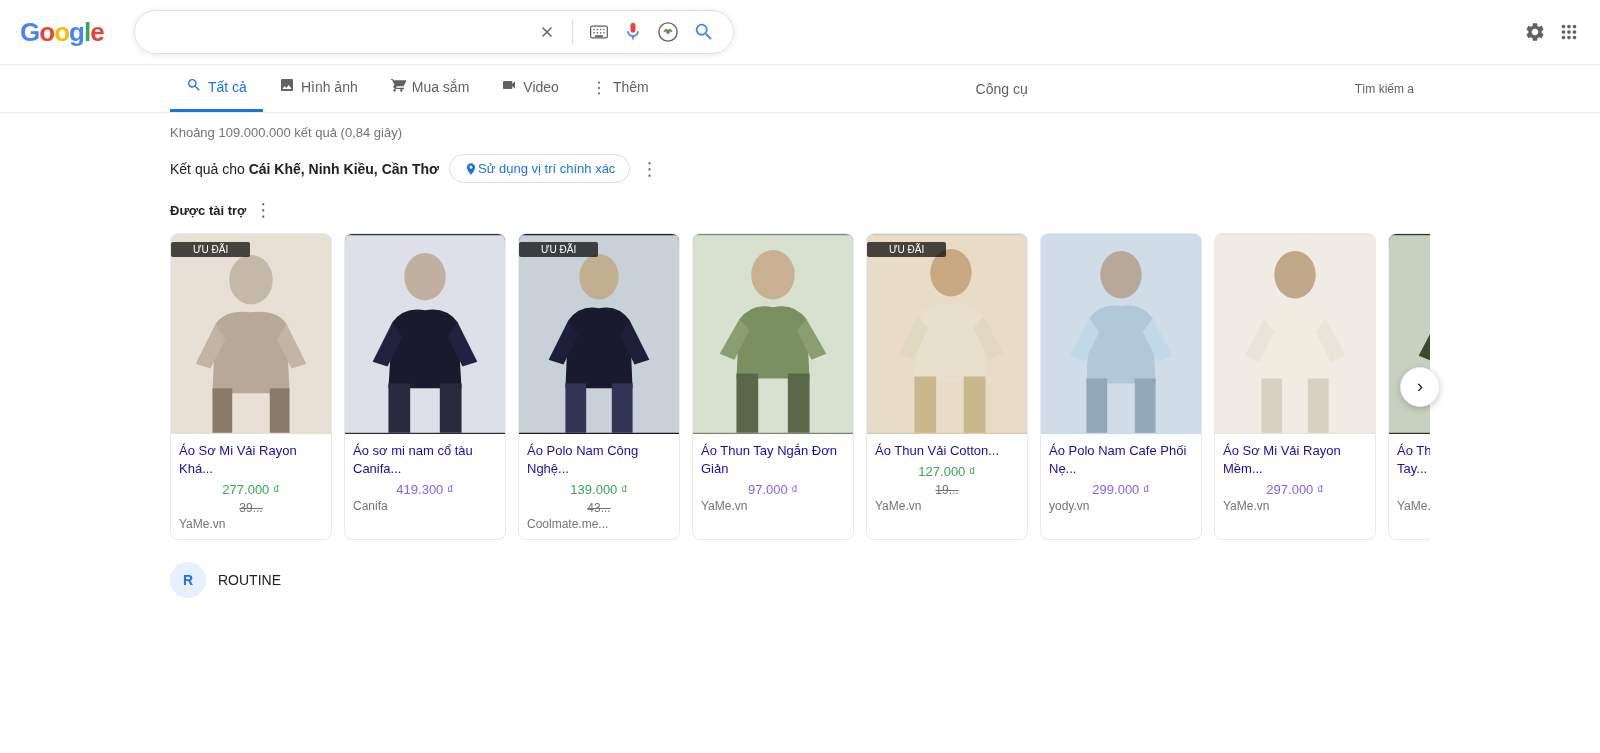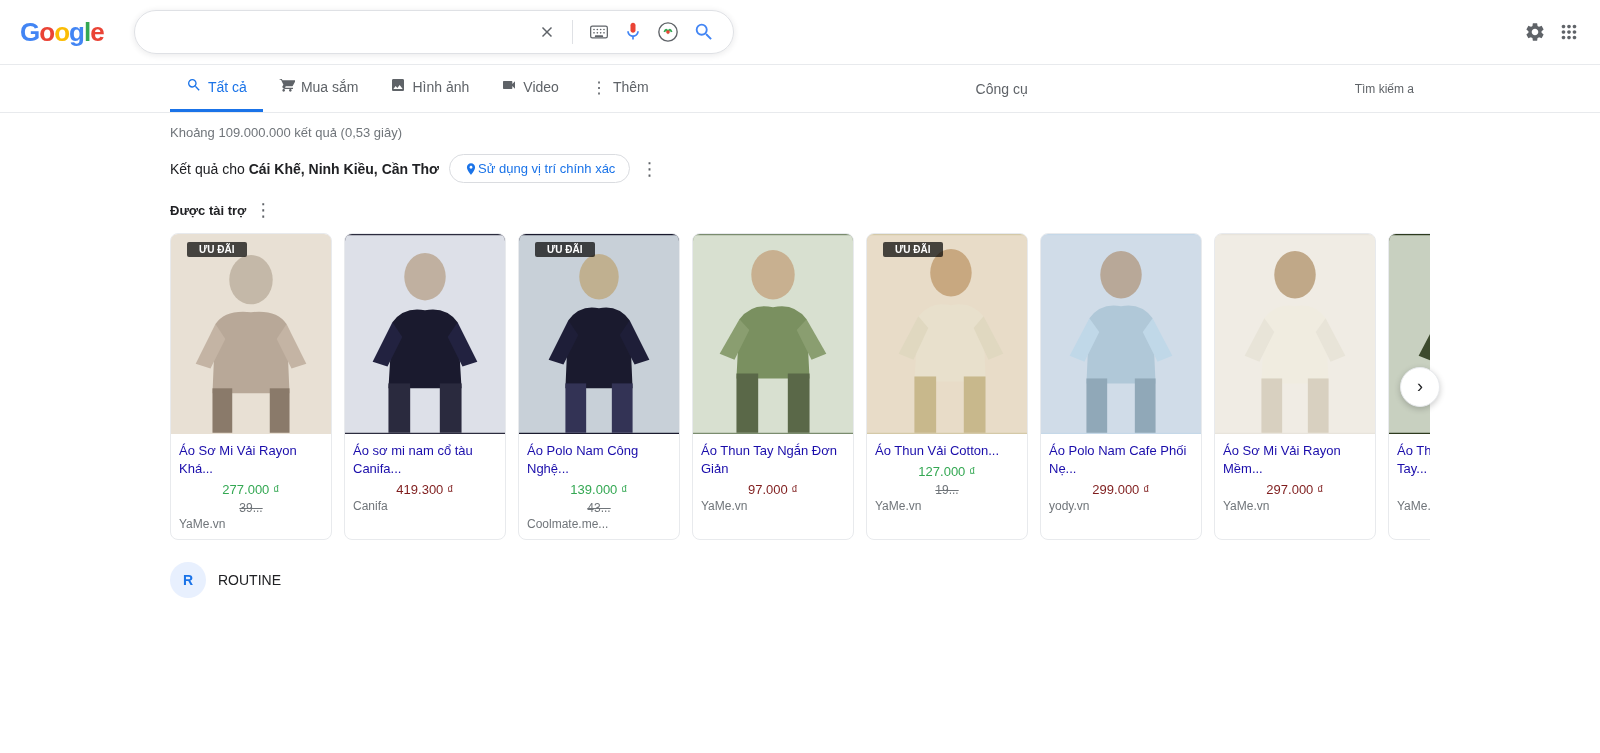--- a/index.html
+++ b/index.html
@@ -207,26 +207,26 @@
       background: #f0f0f0;
       display: flex;
       align-items: center;
       justify-content: center;
       position: relative;
       overflow: hidden;
     }
     .product-badge {
       position: absolute;
       top: 8px;
-      left: 16px;
+      left: 0;
       background: rgba(0,0,0,0.7);
       color: #fff;
       font-size: 10px;
-      font-weight: bold;
-      padding: 2px 12px;
+      font-weight: normal;
+      padding: 2px 22px;
       border-radius: 2px;
     }
     .product-info {
       padding: 8px;
     }
     .product-title {
       font-size: 13px;
       color: #1a0dab;
       margin-bottom: 4px;
       line-height: 1.4;
@@ -240,21 +240,21 @@
       color: #202124;
       margin-bottom: 2px;
       display: flex;
       align-items: center;
       gap: 4px;
       flex-wrap: wrap;
       flex-direction: column;
     }
     .price-sale { color: #34a853; font-weight: 500; }
     .price-original { color: #70757a; text-decoration: line-through; font-size: 12px; }
-    .price-normal { color: #7f1d1d; }
+    .price-normal { color: #8b5cf6; }
     .product-store {
       font-size: 12px;
       color: #70757a;
     }
     .next-btn {
       position: absolute;
       right: -10px;
       top: 50%;
       transform: translateY(-50%);
       width: 40px;
@@ -379,52 +379,52 @@
     <span class="nav-tab-icon">
       <svg width="16" height="16" viewBox="0 0 24 24" fill="#1a73e8">
         <path d="M15.5 14h-.79l-.28-.27A6.471 6.471 0 0 0 16 9.5 6.5 6.5 0 1 0 9.5 16c1.61 0 3.09-.59 4.23-1.57l.27.28v.79l5 4.99L20.49 19l-4.99-5zm-6 0C7.01 14 5 11.99 5 9.5S7.01 5 9.5 5 14 7.01 14 9.5 11.99 14 9.5 14z"></path>
       </svg>
     </span>
     <span>Tất cả</span>
   </a>
   <a class="nav-tab" href="#">
     <span class="nav-tab-icon">
       <svg width="16" height="16" viewBox="0 0 24 24" fill="#5f6368">
+        <path d="M21 19V5c0-1.1-.9-2-2-2H5c-1.1 0-2 .9-2 2v14c0 1.1.9 2 2 2h14c1.1 0 2-.9 2-2zM8.5 13.5l2.5 3.01L14.5 12l4.5 6H5l3.5-4.5z"></path>
+      </svg>
+    </span>
+    <span>Hình ảnh</span>
+  </a>
+  <a class="nav-tab" href="#">
+    <span class="nav-tab-icon">
+      <svg width="16" height="16" viewBox="0 0 24 24" fill="#5f6368">
         <path d="M7 18c-1.1 0-1.99.9-1.99 2S5.9 22 7 22s2-.9 2-2-.9-2-2-2zM1 2v2h2l3.6 7.59-1.35 2.45c-.16.28-.25.61-.25.96C5 16.1 6.9 18 9 18h12v-2H9.42c-.14 0-.25-.11-.25-.25l.03-.12.9-1.63H19c.75 0 1.41-.41 1.75-1.03l3.58-6.49A1 1 0 0 0 23.47 5H5.21l-.94-2H1zm16 16c-1.1 0-1.99.9-1.99 2s.89 2 1.99 2 2-.9 2-2-.9-2-2-2z"></path>
       </svg>
     </span>
     <span>Mua sắm</span>
-  </a>
-  <a class="nav-tab" href="#">
-    <span class="nav-tab-icon">
-      <svg width="16" height="16" viewBox="0 0 24 24" fill="#5f6368">
-        <path d="M21 19V5c0-1.1-.9-2-2-2H5c-1.1 0-2 .9-2 2v14c0 1.1.9 2 2 2h14c1.1 0 2-.9 2-2zM8.5 13.5l2.5 3.01L14.5 12l4.5 6H5l3.5-4.5z"></path>
-      </svg>
-    </span>
-    <span>Hình ảnh</span>
   </a>
   <a class="nav-tab" href="#">
     <span class="nav-tab-icon">
       <svg width="16" height="16" viewBox="0 0 24 24" fill="#5f6368">
         <path d="M17 10.5V7c0-.55-.45-1-1-1H4c-.55 0-1 .45-1 1v10c0 .55.45 1 1 1h12c.55 0 1-.45 1-1v-3.5l4 4v-11l-4 4z"></path>
       </svg>
     </span>
     <span>Video</span>
   </a>
   <a class="nav-tab" href="#">
     <span class="nav-tab-icon">⋮</span>
     <span>Thêm</span>
   </a>
   <span class="nav-right">Công cụ</span>
   <span class="search-safe-text" style="margin-left: auto;">Tìm kiếm a</span>
 </div>
 
 <div class="content">
 
-  <div class="results-count">Khoảng 109.000.000 kết quả (0,53 giây)</div>
+  <div class="results-count">Khoảng 109.000.000 kết quả (0,84 giây)</div>
 
   <div class="location-row">
     <span>
       <span>Kết quả cho</span>
       <strong>Cái Khế, Ninh Kiều, Cần Thơ</strong>
     </span>
     <button class="location-btn">
       <svg width="14" height="14" viewBox="0 0 24 24" fill="#1a73e8">
         <path d="M12 2C8.13 2 5 5.13 5 9c0 5.25 7 13 7 13s7-7.75 7-13c0-3.87-3.13-7-7-7zm0 9.5c-1.38 0-2.5-1.12-2.5-2.5s1.12-2.5 2.5-2.5 2.5 1.12 2.5 2.5-1.12 2.5-2.5 2.5z"></path>
       </svg>

